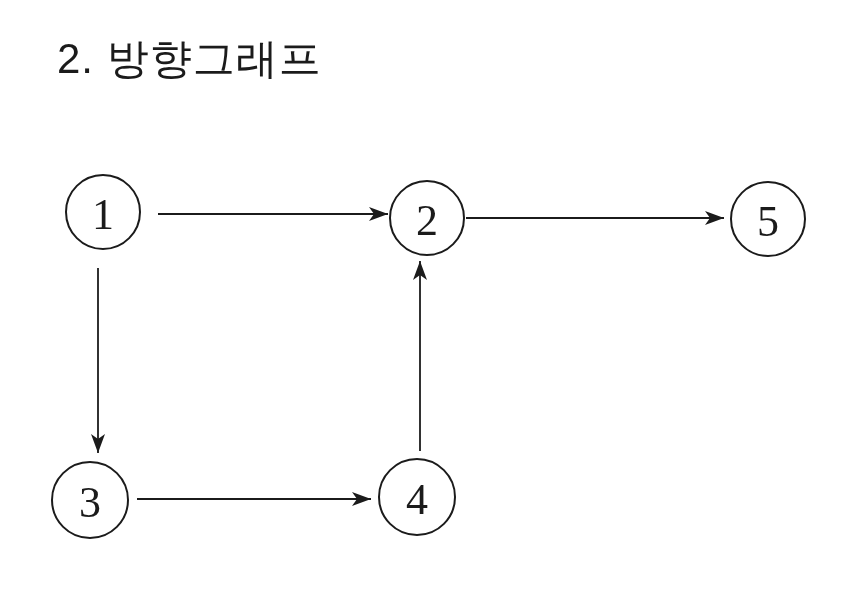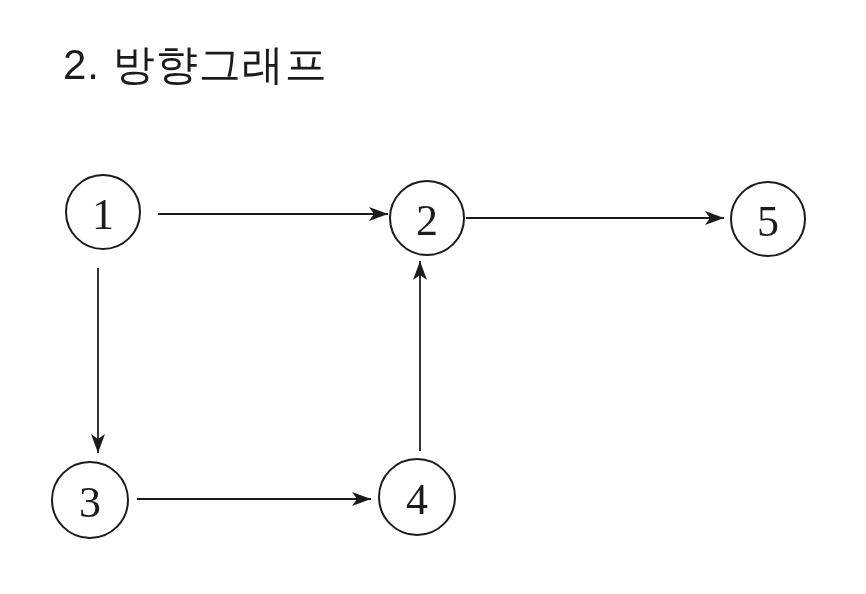--- a/index.html
+++ b/index.html
@@ -12,21 +12,21 @@
     width: 866px;
     height: 594px;
     background: var(--bg-color, #ffffff);
     overflow: hidden;
     font-family: "Liberation Sans", sans-serif;
   }
   .title {
     position: absolute;
     left: 55px;
     top: 32px;
-    margin: 8px;
+    margin: 2px;
     font-size: 42px;
     line-height: 1.2;
     font-weight: 500;
     letter-spacing: 1px;
     color: var(--ink-color, #1b1b1b);
     font-family: "Liberation Sans", sans-serif;
     white-space: pre;
   }
   .graph-svg {
     position: absolute;

